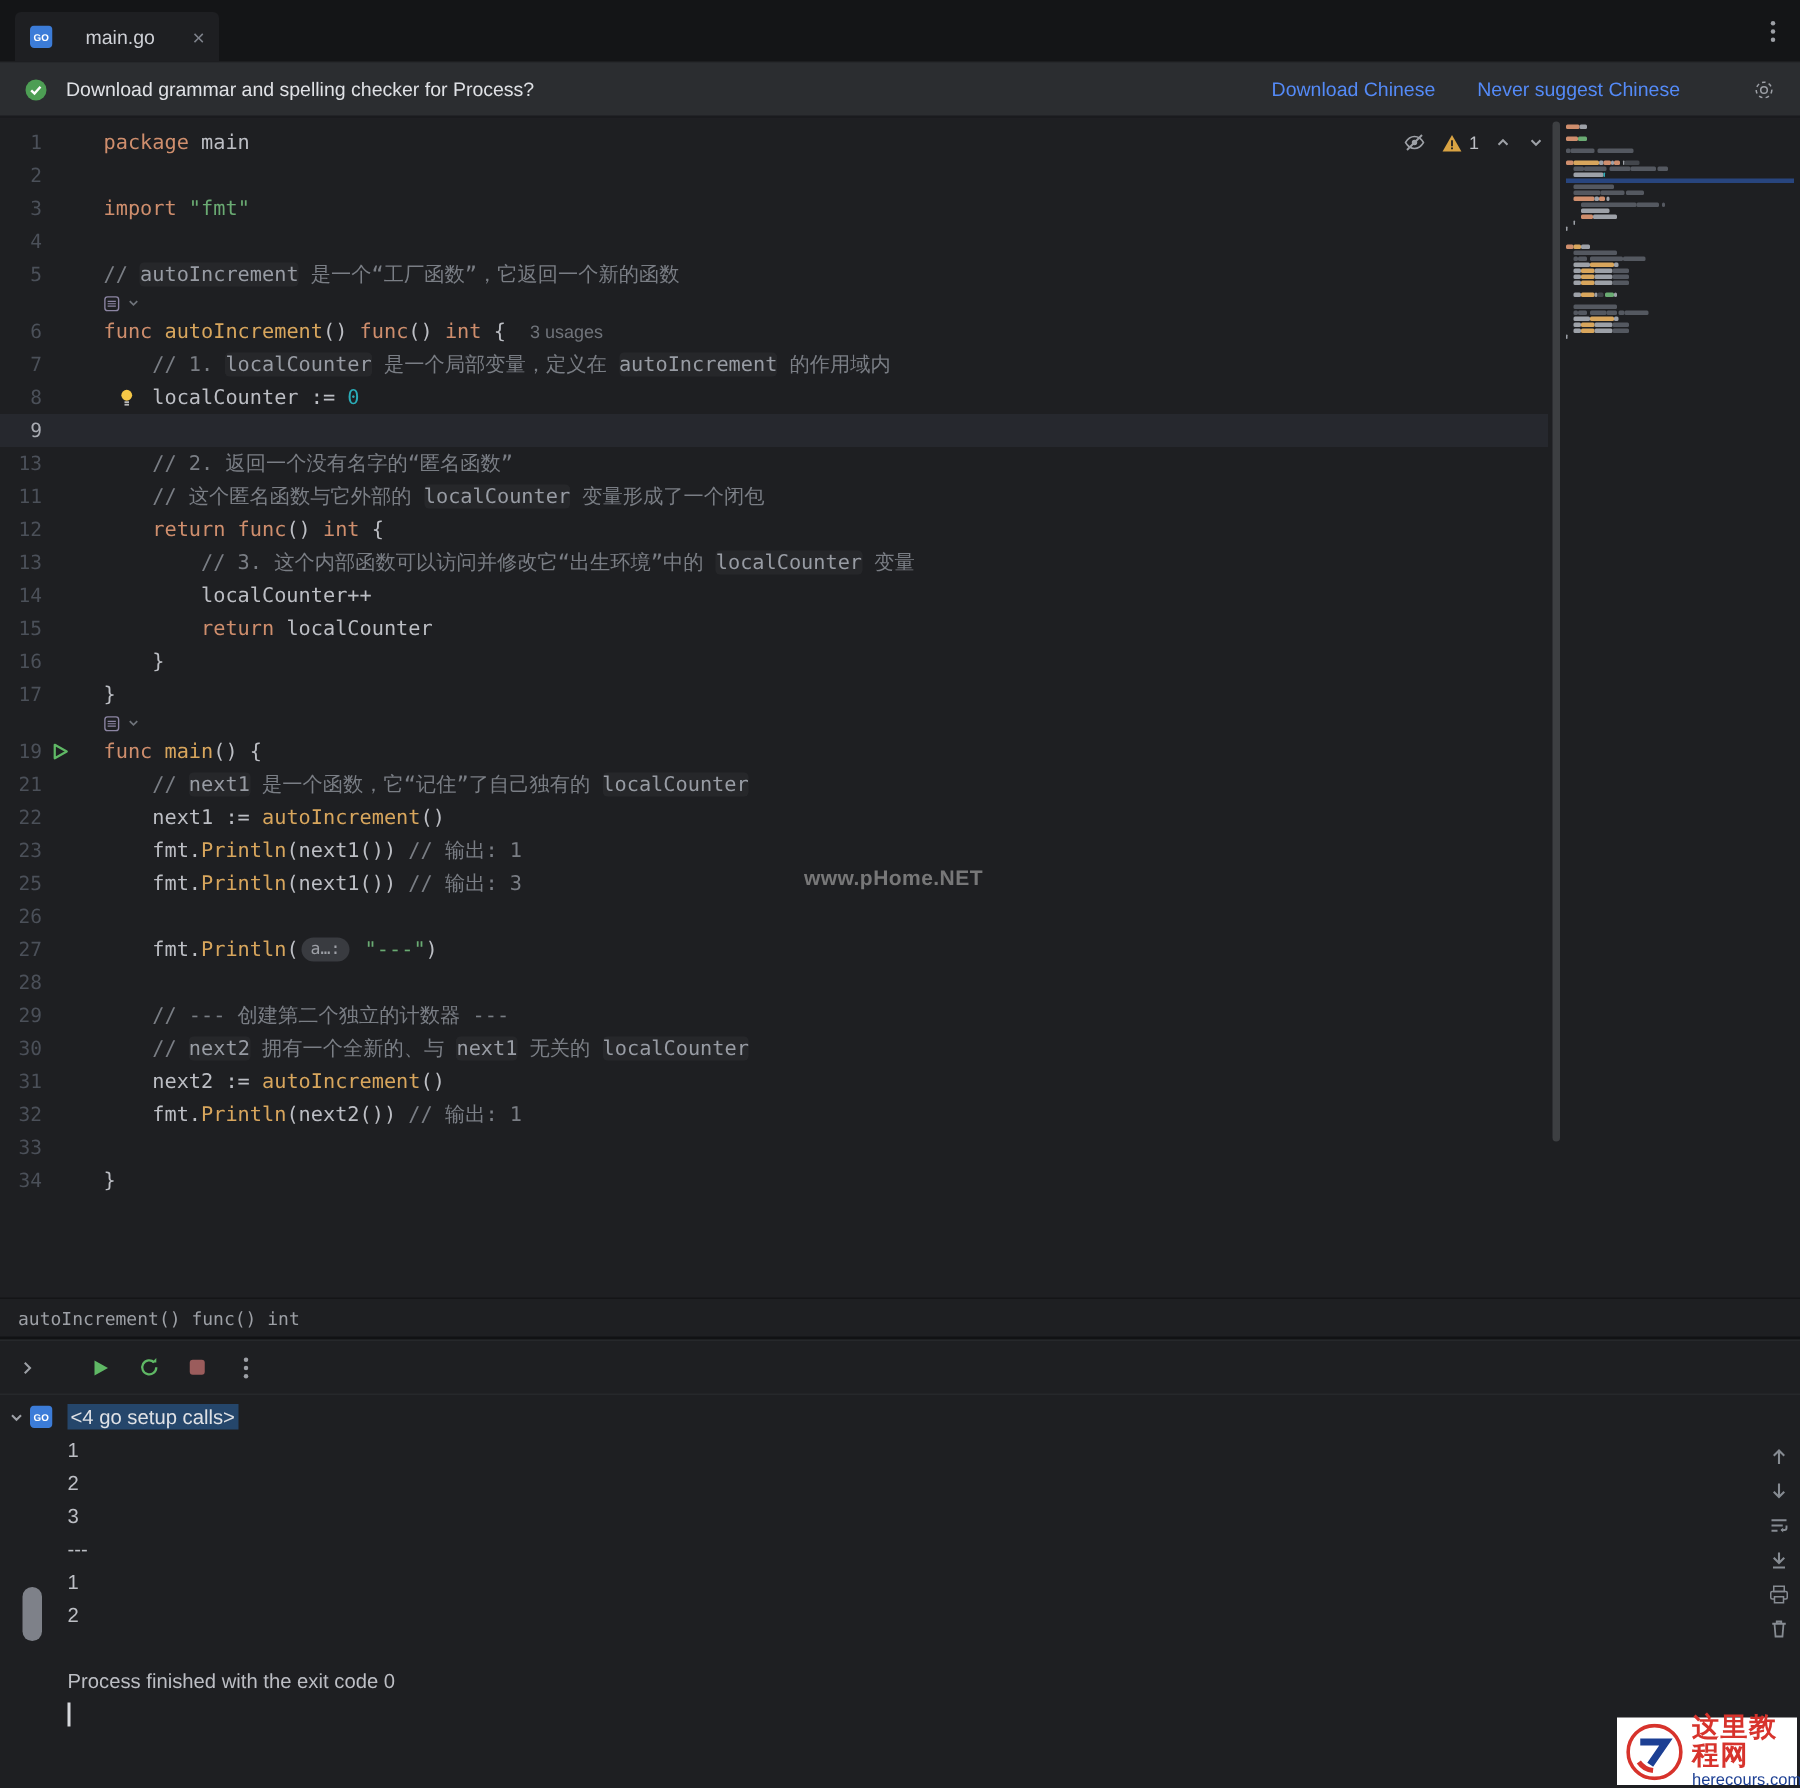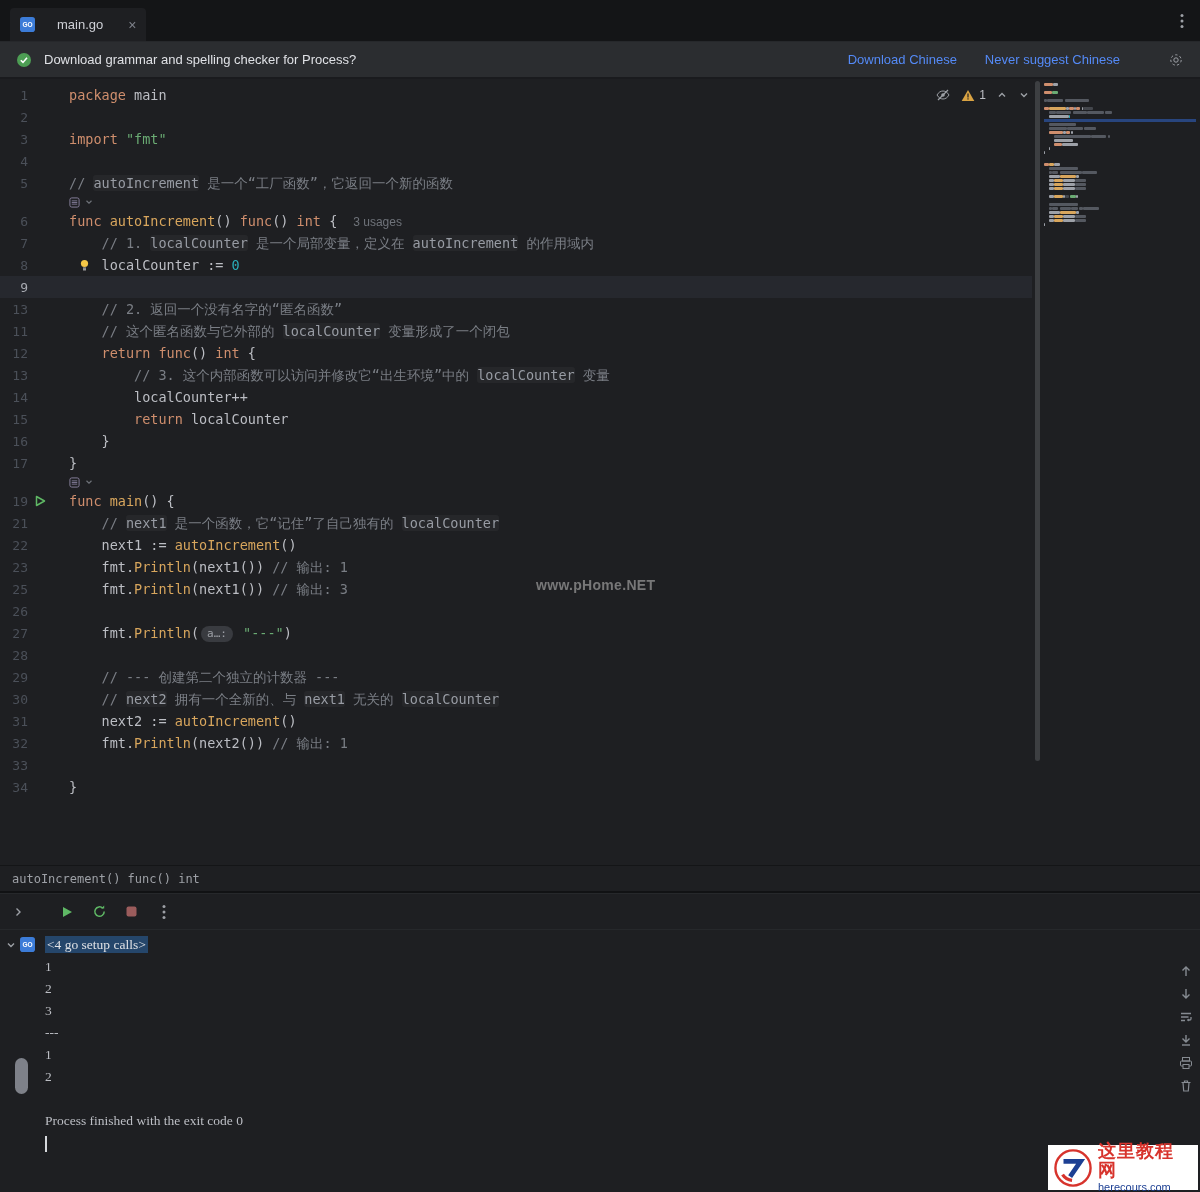--- a/index.html
+++ b/index.html
@@ -69,33 +69,33 @@
   .svc-header { height:34px; display:flex; align-items:center; padding:0 16px; }
   .svc-title { font-size:13px; font-weight:bold; color:#DFE1E5; }
   .svc-header-icons { margin-left:auto; display:flex; align-items:center; gap:22px; }
   .hide-bar { width:11px; height:2px; background:#9DA0A6; border-radius:1px; display:inline-block; }
   .svc-toolbar { height:37px; display:flex; align-items:center; gap:18px; padding-left:12px;
                  border-top:1px solid #26282B; border-bottom:1px solid #26282B; }
   .svc-console { position:relative; height:227px; }
   .console-rail { position:absolute; left:0; top:0; width:42px; height:100%; }
   .rail-chevron { position:absolute; left:5px; top:9px; }
   .rail-goicon { position:absolute; left:20px; top:7px; }
-  #console-lines { margin-left:45px; padding-top:4px; font-family:Liberation Serif, serif;
+  #console-lines { margin-left:45px; padding-top:4px; font-family:Liberation Sans, sans-serif;
                    font-size:13.5px; }
   .console-line { height:22px; line-height:22px; white-space:pre; color:#BCBEC4; }
   .console-line .sel { background:#25466B; color:#DFE1E5; padding:1px 2px; }
   .caret { display:inline-block; width:2px; height:16px; background:#D6D8DC; vertical-align:middle;
            animation:blink 1s steps(1) infinite; }
   @keyframes blink { 50% { opacity:0; } }
   .console-right-rail { position:absolute; right:7px; top:34px; display:flex; flex-direction:column; gap:9px; }
   .left-thumb { position:absolute; left:15px; top:128px; width:13px; height:36px; background:#8F939B;
                 border-radius:7px; opacity:.85; }
 
   
-  .logo-card { position:absolute; right:2px; bottom:2px; width:150px; height:45px; background:#fff;
+  .logo-card { position:absolute; right:2px; bottom:2px; width:120px; height:45px; background:#fff;
                display:flex; align-items:center; gap:6px; padding:2px 6px; }
   .logo-texts { display:flex; flex-direction:column; line-height:1.1; }
   .logo-title { color:#D7332C; font-weight:bold; font-size:18px; letter-spacing:1px; }
   .logo-sub { color:#1C3F93; font-size:11px; }
 
   .icon-btn { display:flex; align-items:center; cursor:default; }
 </style>
 </head>
 <body>
 

